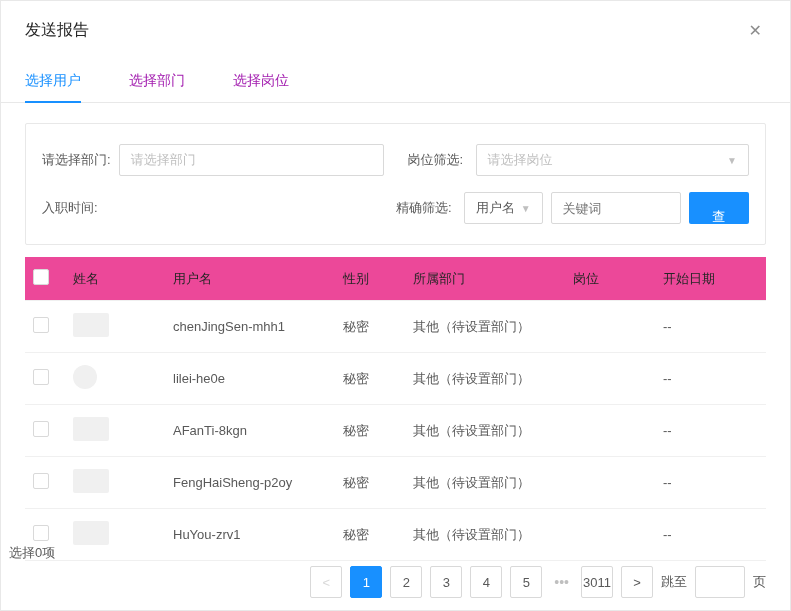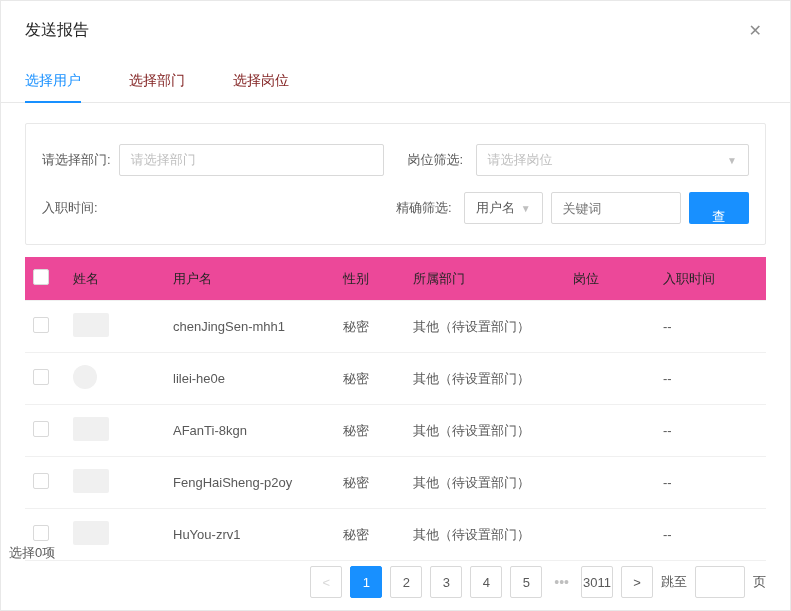--- a/index.html
+++ b/index.html
@@ -2,21 +2,21 @@
 <html><head>
 <meta charset="utf-8">
 <style>
 * { box-sizing: border-box; margin: 0; padding: 0; }
 body { font-family: -apple-system, BlinkMacSystemFont, "Segoe UI", "PingFang SC", "Microsoft YaHei", sans-serif; font-size: 14px; color: #595959; background: #fff; }
 .modal { width: 791px; height: 611px; border: 1px solid #e8e8e8; position: relative; background: #fff; }
 .modal-header { display: flex; justify-content: space-between; align-items: center; padding: 16px 24px; }
 .modal-title { font-size: 16px; color: #262626; font-weight: 500; }
 .close-btn { cursor: pointer; color: #8c8c8c; font-size: 16px; padding: 4px; }
 .tabs { display: flex; padding: 0 24px; border-bottom: 1px solid #e8e8e8; gap: 48px; }
-.tab { padding: 12px 0; cursor: pointer; color: #7f1d1d; position: relative; }
+.tab { padding: 12px 0; cursor: pointer; color: #a21caf; position: relative; }
 .tab.active { color: #1890ff; }
 .tab.active::after { content: ''; position: absolute; bottom: -1px; left: 0; right: 0; height: 2px; background: #1890ff; }
 .filter-area { margin: 20px 24px 12px; padding: 20px 16px; border: 1px solid #e8e8e8; border-radius: 2px; }
 .filter-row { display: flex; gap: 24px; margin-bottom: 16px; }
 .filter-row:last-child { margin-bottom: 0; justify-content: flex-end; }
 .filter-group { display: flex; align-items: center; flex: 1; }
 .filter-label { color: #595959; margin-right: 8px; white-space: nowrap; min-width: 60px; font-size: 13px; }
 .input, .select { height: 32px; border: 1px solid #d9d9d9; border-radius: 2px; padding: 0 11px; font-size: 13px; color: #bfbfbf; background: #fff; display: flex; align-items: center; }
 .select-wide { flex: 1; justify-content: space-between; }
 .date-range { display: flex; align-items: center; border: 1px solid #d9d9d9; border-radius: 2px; height: 32px; padding: 0 11px; gap: 8px; font-size: 13px; color: #bfbfbf; background: #fff; width: 200px; }
@@ -100,21 +100,21 @@
   <div class="table-wrap">
     <table>
       <thead>
         <tr>
           <th class="col-chk"><span class="chk"></span></th>
           <th class="col-name">姓名</th>
           <th class="col-user">用户名</th>
           <th class="col-sex">性别</th>
           <th class="col-dept">所属部门</th>
           <th class="col-pos">岗位</th>
-          <th>入职时间</th>
+          <th>开始日期</th>
         </tr>
       </thead>
       <tbody id="tbody">
           <tr>
             <td><span class="chk"></span></td>
             <td><span class="avatar"></span></td>
             <td>chenJingSen-mhh1</td>
             <td>秘密</td>
             <td>其他（待设置部门）</td>
             <td></td>

